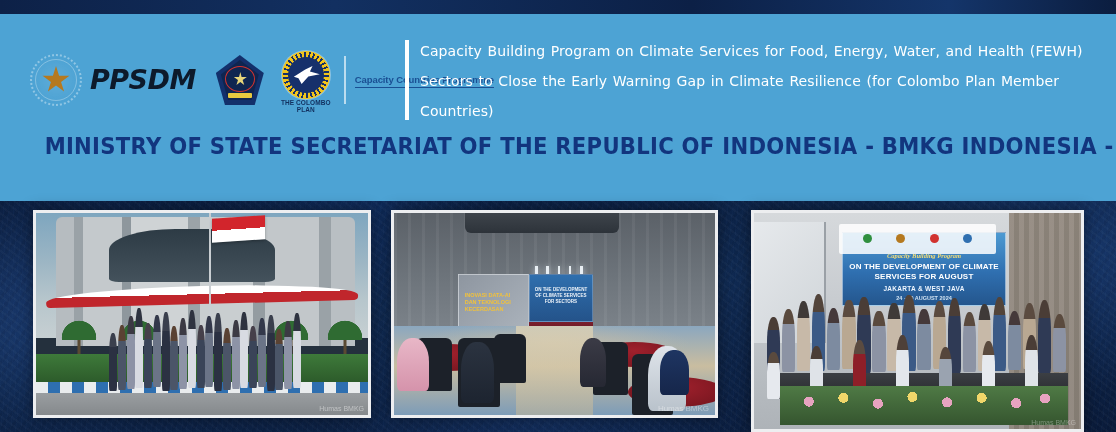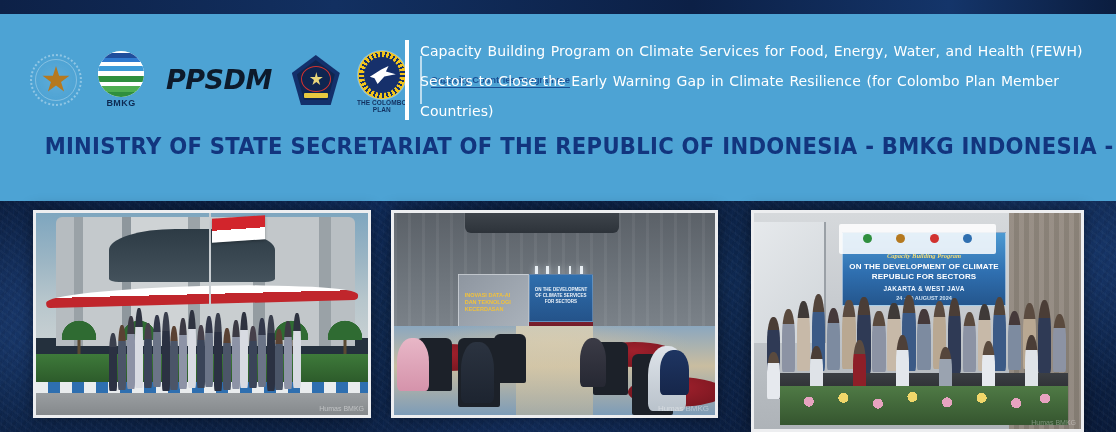--- a/index.html
+++ b/index.html
@@ -87,21 +87,21 @@
   .bd7{ top:31px; height:4px;  background:#ffffff; }
   .bd8{ top:35px; height:6px;  background:#4fae52; }
   .bd9{ top:41px; height:5px;  background:#2f8f3e; }
   .bmkg-cap{
     position:absolute; left:0; top:47px; width:46px; text-align:center;
     font-size:9px; font-weight:bold; color:#0d2a52; letter-spacing:.4px;
     font-family:"Liberation Sans", sans-serif;
   }
 
   
-  .logo-ppsdm{ margin-left:22px; line-height:.92; }
+  .logo-ppsdm{ margin-left:8px; line-height:.92; }
   .ppsdm-1{
     font-family:"DejaVu Sans", sans-serif; font-weight:bold; font-style:italic;
     font-size:27px; color:#0d1a2b; letter-spacing:-.5px;
   }
   .ppsdm-2{
     font-family:"DejaVu Sans", sans-serif; font-weight:normal; font-style:italic;
     font-size:27px; color:#0d1a2b; letter-spacing:-.5px;
   }
 
   
@@ -461,34 +461,20 @@
   <div class="header-band"></div>
 
   <div class="logo-row">
 
     <div class="logo logo-seal">
       <div class="seal-ring"></div>
       <div class="seal-ring2"></div>
       <div class="seal-star"></div>
     </div>
 
-    <div class="logo logo-bmkg-circ">
-      <div class="bmkg-disc">
-        <i class="bd1"></i>
-          <i class="bd2"></i>
-          <i class="bd3"></i>
-          <i class="bd4"></i>
-          <i class="bd5"></i>
-        <i class="bd6"></i>
-          <i class="bd7"></i>
-          <i class="bd8"></i>
-          <i class="bd9"></i>
-      </div>
-      <div class="bmkg-cap">BMKG</div>
-    </div>
 
     <div class="logo logo-ppsdm">
       <div class="ppsdm-1">PPSDM</div>
     </div>
 
     <div class="logo logo-pent">
       <div class="pent-body"></div>
       <div class="pent-inner"></div>
       <div class="pent-ring"></div>
       <div class="pent-star"></div>
@@ -599,21 +585,21 @@
 
   <div class="photo p3">
     <div class="pi">
       <div class="ph3-wall"></div>
       <div class="ph3-wood"></div>
       <div class="ph3-screenL"></div>
       <div class="ph3-banner">
         <div class="ph3-b1">Capacity Building Program</div>
         <div class="ph3-b2">
           <span>ON THE DEVELOPMENT OF CLIMATE</span><br>
-          <span>REPUBLIC FOR SECTORS</span>
+          <span>SERVICES FOR AUGUST</span>
         </div>
         <div class="ph3-b3">JAKARTA &amp; WEST JAVA</div>
         <div class="ph3-b4">24 - 30 AUGUST 2024</div>
       </div>
       <div class="ph3-logos">
         <i class="ph3-l1"></i>
         <i class="ph3-l2"></i>
         <i class="ph3-l3"></i>
         <i class="ph3-l4"></i>
       </div>

